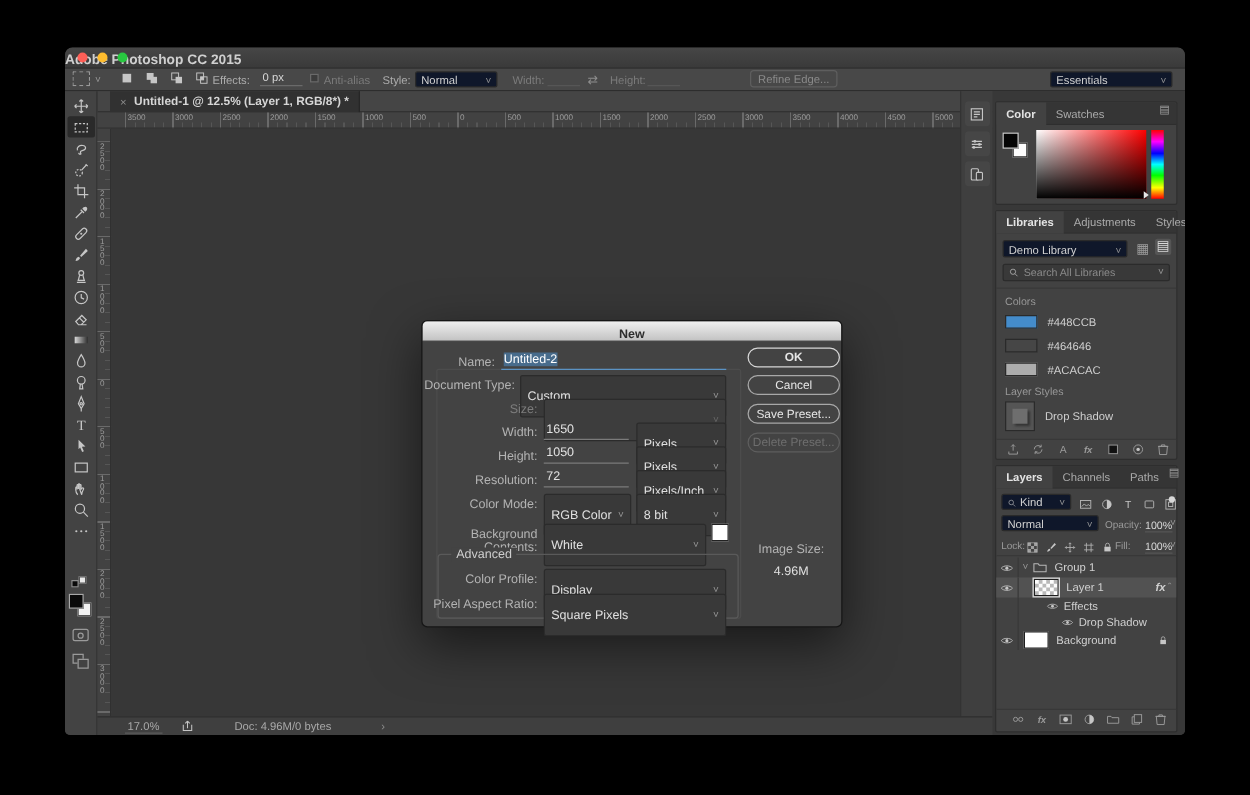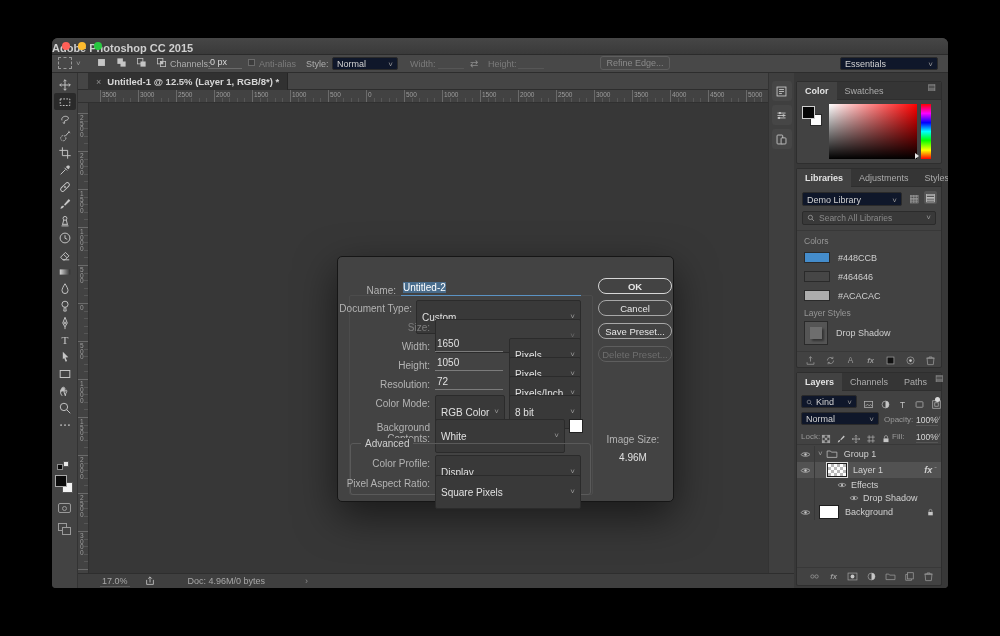--- a/index.html
+++ b/index.html
@@ -99,21 +99,21 @@
         <span><svg class="ic" style="width:11px;height:11px" viewBox="0 0 16 16">
             <rect x="2" y="2" width="8" height="8"></rect>
             <rect x="6.5" y="6.5" width="7.5" height="7.5" class="f"></rect>
           </svg></span>
         <span><svg class="ic" style="width:11px;height:11px" viewBox="0 0 16 16">
             <rect x="2" y="2" width="8" height="8"></rect>
             <rect x="6.5" y="6.5" width="7.5" height="7.5"></rect>
             <rect x="6.5" y="6.5" width="3.5" height="3.5" class="f"></rect>
           </svg></span>
       </span>
-    <span class="abs lbl" style="left:118px;top:4px">Channels:</span>
+    <span class="abs lbl" style="left:118px;top:4px">Effects:</span>
     <span class="abs uline" style="left:156px;top:2px;width:34px">0 px</span>
     <span class="abs" style="left:196px;top:4px;width:7px;height:7px;border:1px solid #6a6a6a;background:#3c3c3c"></span>
     <span class="abs" style="left:207px;top:4px;color:#7b7b7b">Anti-alias</span>
     <span class="abs lbl" style="left:254px;top:4px">Style:</span>
     <div class="ddbox abs" style="left:280px;top:2px;width:66px">
         <span>Normal</span>
         <span class="chev">˅</span>
       </div>
     <span class="abs" style="left:358px;top:4px;color:#7b7b7b">Width:</span>
     <span class="abs uline" style="left:386px;top:2px;width:26px;border-bottom-color:#565656"></span>
@@ -602,20 +602,21 @@
             <span><svg class="ic" style="width:11px;height:11px;stroke:#9a9a9a" viewBox="0 0 16 16">
                 <path d="M3 4.5h10l-.9 9.5H3.9Z"></path>
                 <path d="M2 4.5h12M6 4.5V2.8h4v1.7"></path>
               </svg></span>
           </div>
       </div>
     </div>
   </div>
 
   <div id="dialog" class="abs">
+    <div id="dlgtitle" class="abs"><span>New</span></div>
     <div class="abs" style="left:11px;top:38px;width:244px;height:200px;border:1px solid #4c4c4c;border-radius:2px"></div>
 
     <span class="dlbl" style="left:0;top:28px;width:58px">Name:</span>
     <div class="dlg-in" style="left:63px;top:25px;width:180px;border-bottom-color:#5b93c4"><span class="sel-txt">Untitled-2</span></div>
 
     <span class="dlbl" style="left:0;top:46px;width:74px">Document Type:</span>
     <div class="dlg-dd" style="left:78px;top:43px;width:165px">
         <span>Custom</span>
         <span class="chev">˅</span>
       </div>

